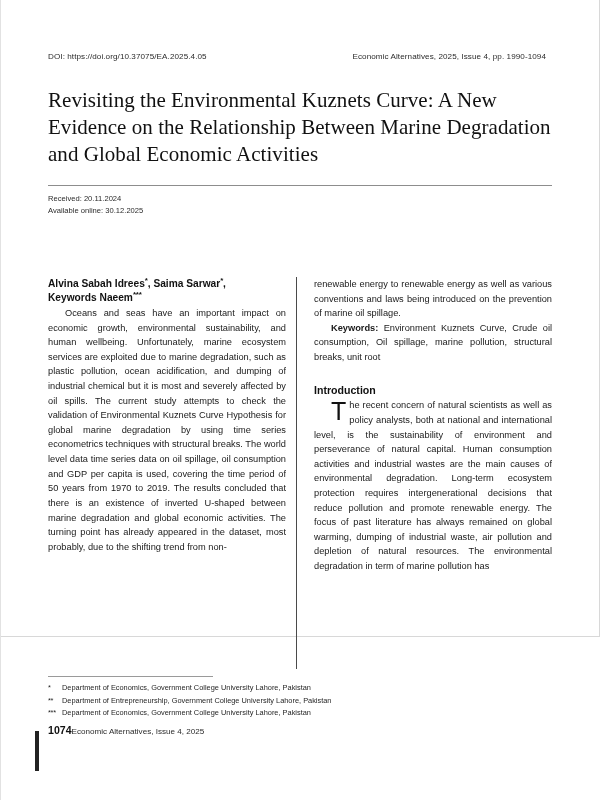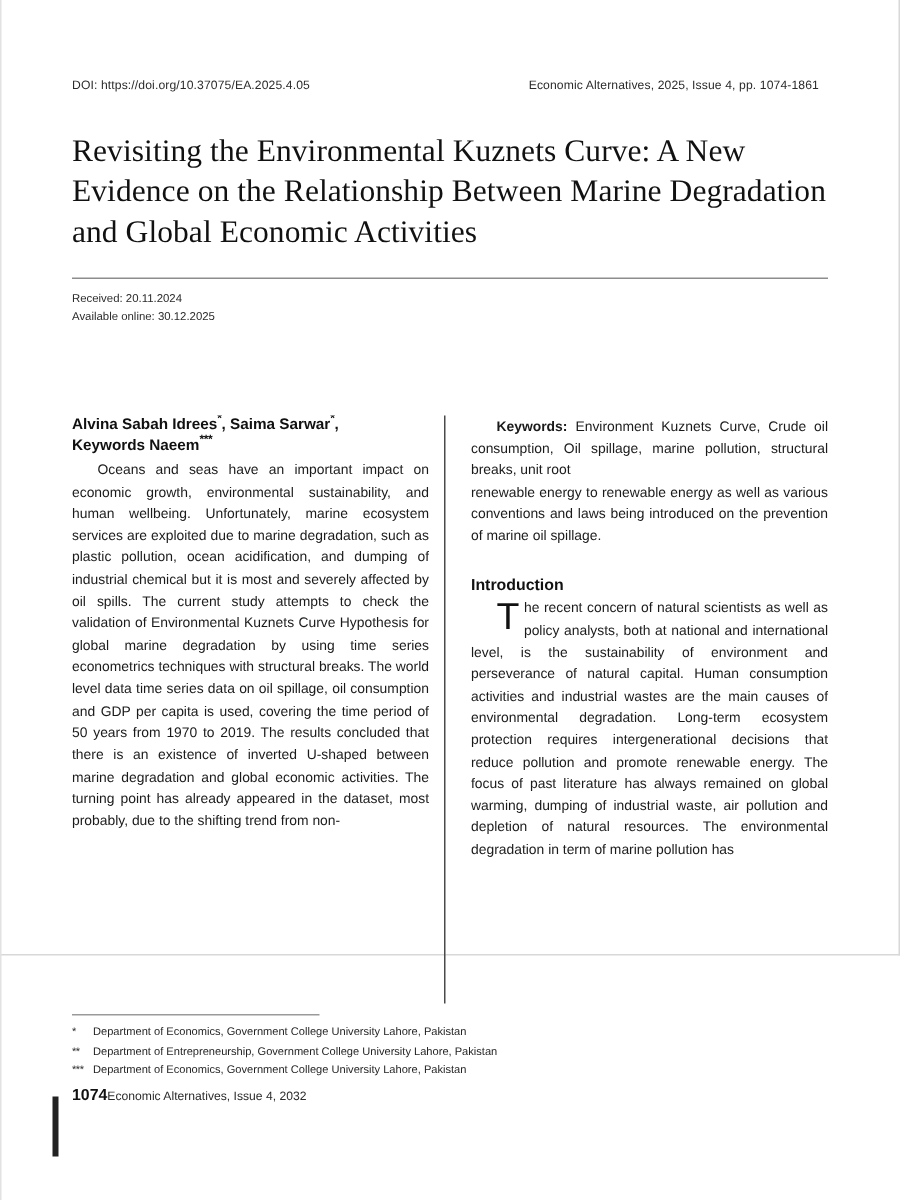--- a/index.html
+++ b/index.html
@@ -213,21 +213,21 @@
 </head>
 <body>
 
 <div class="page">
   <div class="page-spine"></div>
 
   <div class="content">
 
     <div class="runhead">
       <span class="doi">DOI: https://doi.org/10.37075/EA.2025.4.05</span>
-      <span class="cite">Economic Alternatives, 2025, Issue 4, pp. 1074-1861</span>
+      <span class="cite">Economic Alternatives, 2025, Issue 4, pp. 1990-1094</span>
     </div>
 
     <div class="title">Revisiting the Environmental Kuznets Curve: A New Evidence on the Relationship Between Marine Degradation and Global Economic Activities</div>
     <div class="rule-title"></div>
 
     <div class="dates">
       <div>Received: 20.11.2024</div>
       <div>Available online: 30.12.2025</div>
     </div>
 
@@ -237,23 +237,23 @@
       <div class="col col-left">
         <div class="authors">
           <span>Alvina Sabah Idrees</span><sup>*</sup><span>, </span><span>Saima Sarwar</span><sup>*</sup><span>,</span><br>
           <span>Keywords Naeem</span><sup>***</sup>
         </div>
 
         <p class="body indent">Oceans and seas have an important impact on economic growth, environmental sustainability, and human wellbeing. Unfortunately, marine ecosystem services are exploited due to marine degradation, such as plastic pollution, ocean acidification, and dumping of industrial chemical but it is most and severely affected by oil spills. The current study attempts to check the validation of Environmental Kuznets Curve Hypothesis for global marine degradation by using time series econometrics techniques with structural breaks.  The world level data time series data on oil spillage, oil consumption and GDP per capita is used, covering the time period of 50 years from 1970 to 2019. The results concluded that there is an existence of inverted U-shaped between marine degradation and global economic activities. The turning point has already appeared in the dataset, most probably, due to the shifting trend from non-</p>
       </div>
 
       <div class="col col-right">
+        <p class="body">renewable energy to renewable energy as well as various conventions and laws being introduced on the prevention of marine oil spillage.</p>
+
         <p class="body indent"><b>Keywords:</b><span> Environment Kuznets Curve, Crude oil consumption, Oil spillage, marine pollution, structural breaks, unit root</span></p>
-
-        <p class="body">renewable energy to renewable energy as well as various conventions and laws being introduced on the prevention of marine oil spillage.</p>
 
 
         <h2 class="section intro">Introduction</h2>
         <p class="body dropcap">The recent concern of natural scientists as well as policy analysts, both at national and international level, is the sustainability of environment and perseverance of natural capital. Human consumption activities and industrial wastes are the main causes of environmental degradation. Long-term ecosystem protection requires intergenerational decisions that reduce pollution and promote renewable energy. The focus of past literature has always remained on global warming, dumping of industrial waste, air pollution and depletion of natural resources. The environmental degradation in term of marine pollution has</p>
       </div>
     </div>
 
     <div class="footnotes">
       <div class="rule-foot"></div>
       <div class="fn">
@@ -263,17 +263,17 @@
         <span class="mk">**</span><span>Department of Entrepreneurship, Government College University Lahore, Pakistan</span>
       </div>
       <div class="fn">
         <span class="mk">***</span><span>Department of Economics, Government College University Lahore, Pakistan</span>
       </div>
     </div>
 
     <div class="footer-bar"></div>
     <div class="footer">
       <span class="folio">1074</span>
-      <span class="footer-cite">Economic Alternatives, Issue 4, 2032</span>
+      <span class="footer-cite">Economic Alternatives, Issue 4, 2025</span>
     </div>
 
   </div>
 </div>
 
 </body></html>

